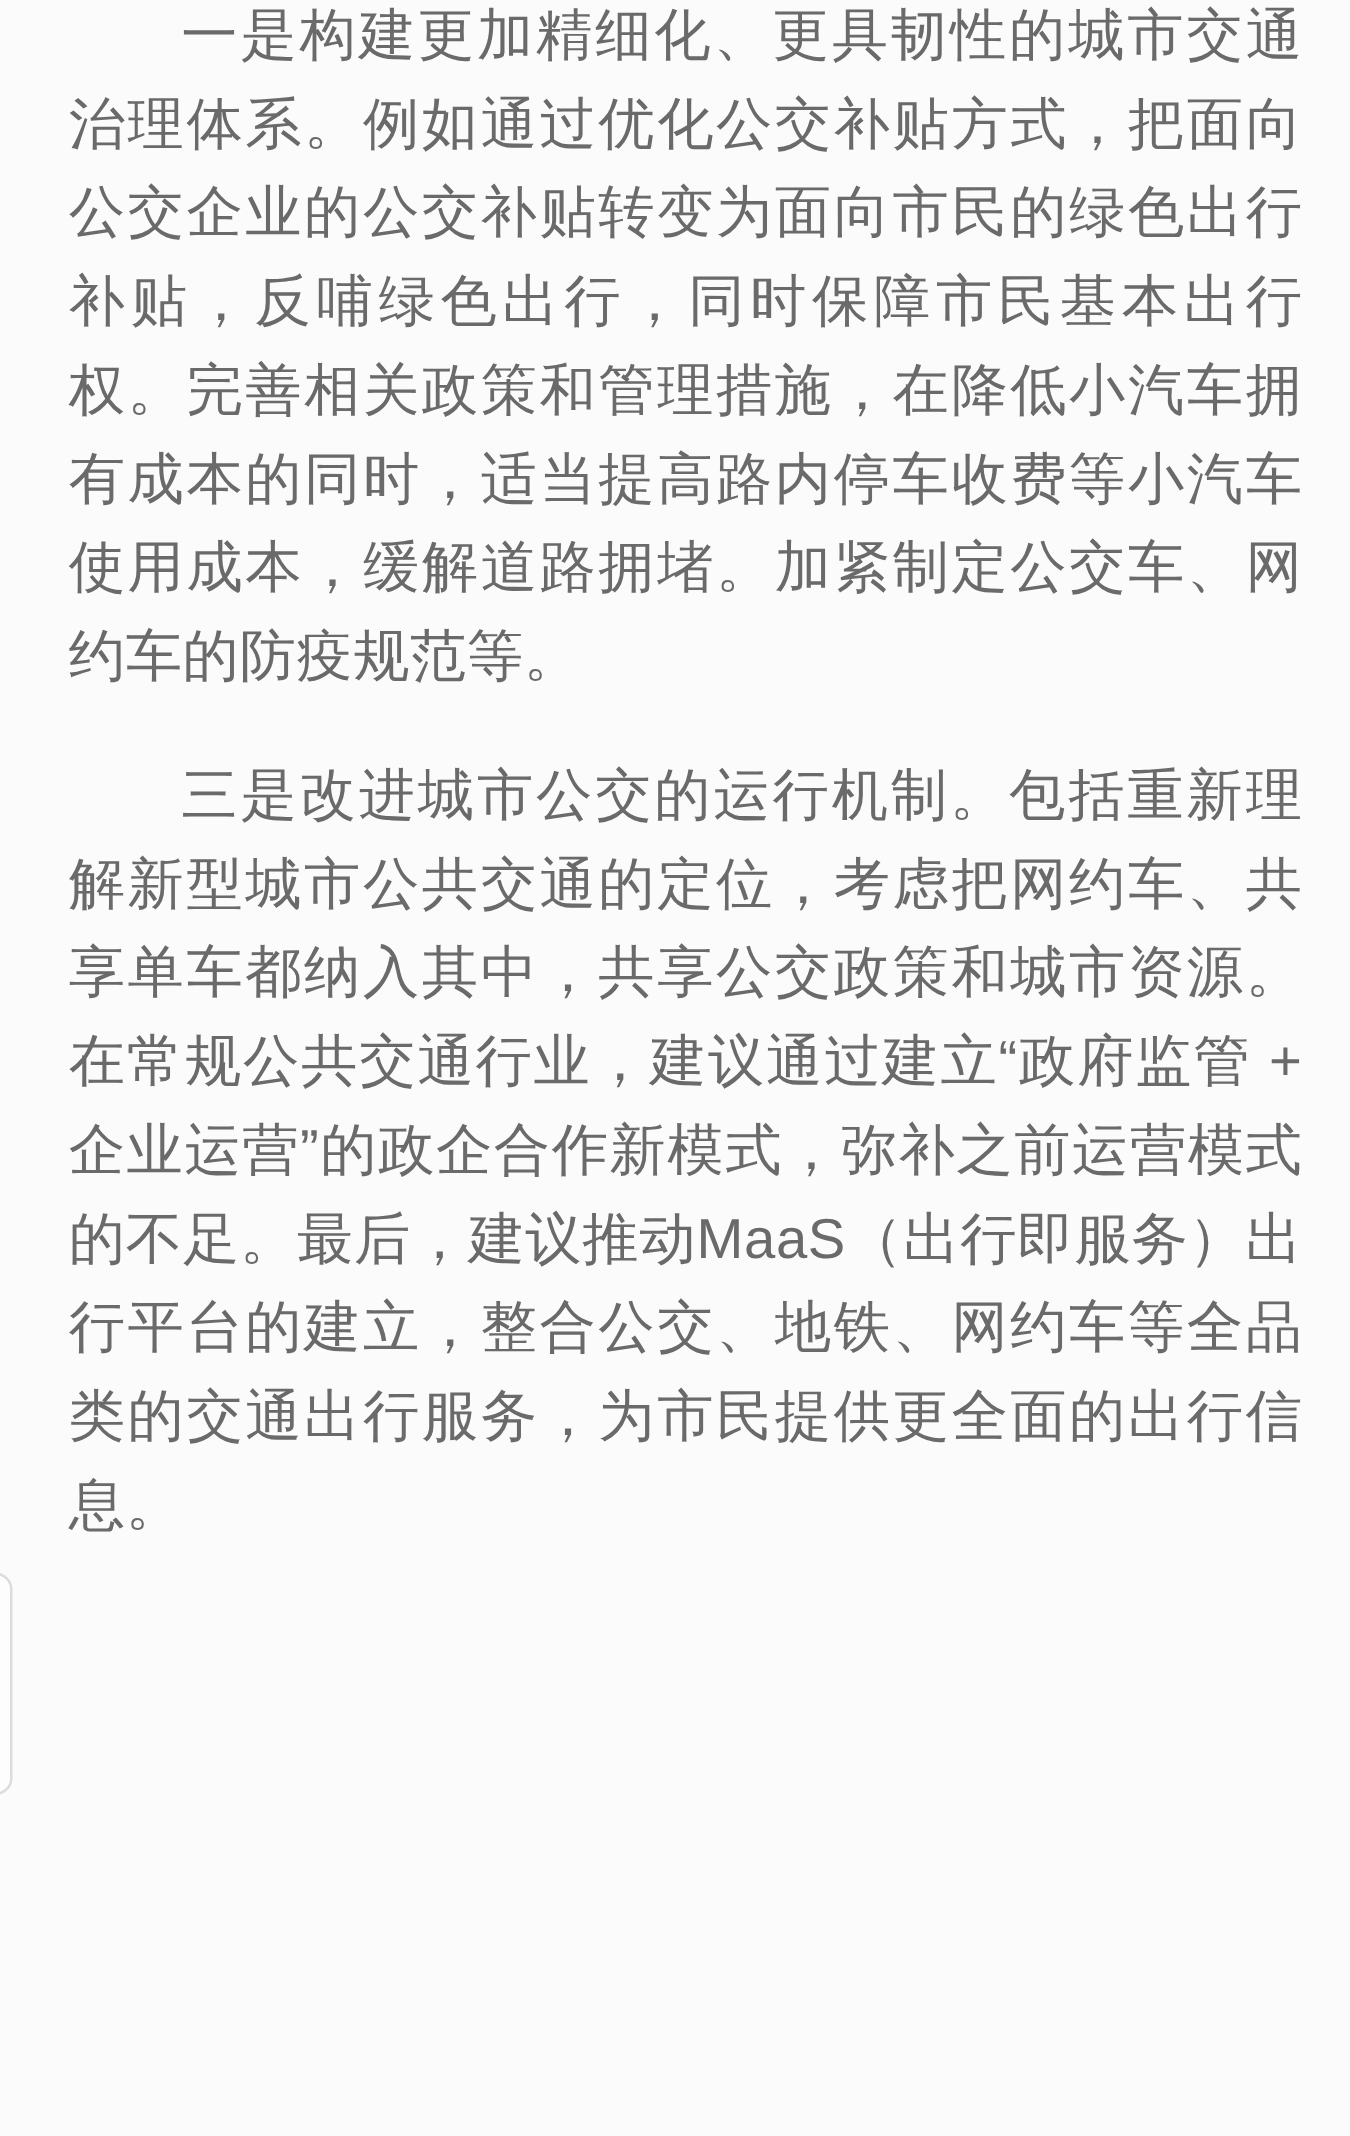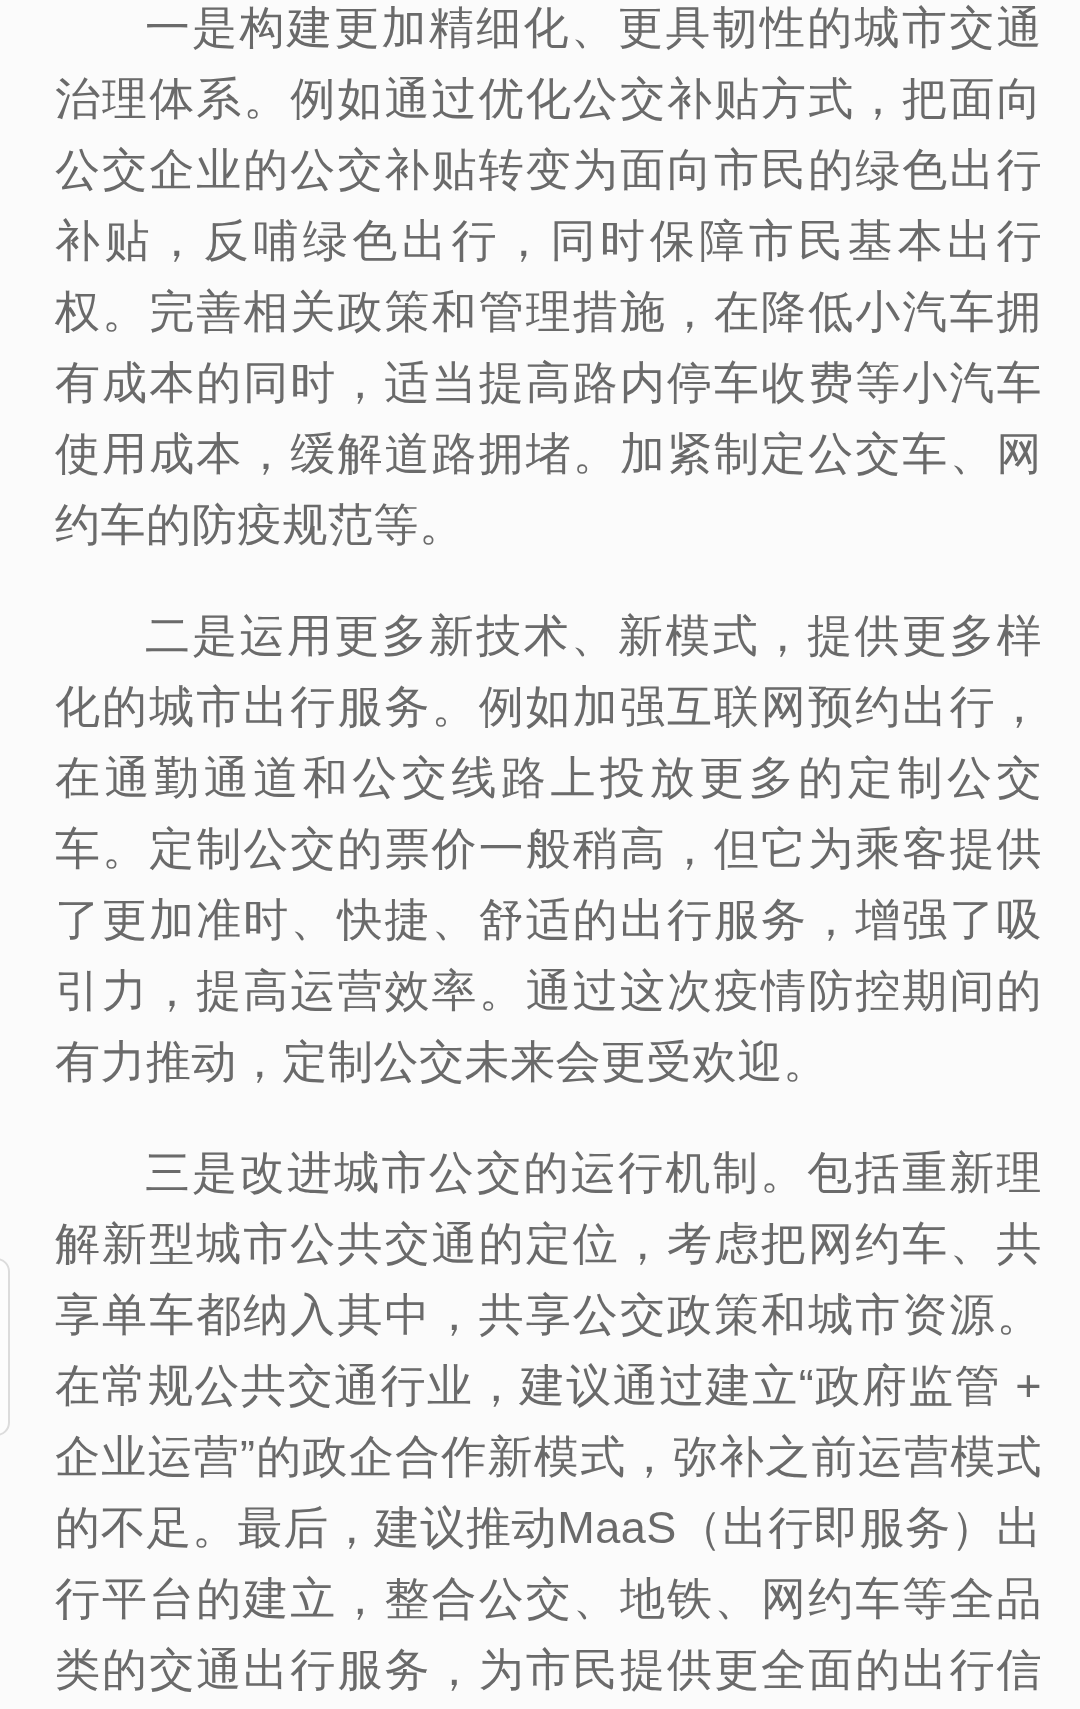--- a/index.html
+++ b/index.html
@@ -53,15 +53,14 @@
     z-index: 5;
   }
 </style>
 </head>
 <body>
 
 <div class="side-handle"></div>
 
 <div class="article">
   <p>一是构建更加精细化、更具韧性的城市交通治理体系。例如通过优化公交补贴方式，把面向公交企业的公交补贴转变为面向市民的绿色出行补贴，反哺绿色出行，同时保障市民基本出行权。完善相关政策和管理措施，在降低小汽车拥有成本的同时，适当提高路内停车收费等小汽车使用成本，缓解道路拥堵。加紧制定公交车、网约车的防疫规范等。</p>
-  <p>二是运用更多新技术、新模式，提供更多样化的城市出行服务。例如加强互联网预约出行，在通勤通道和公交线路上投放更多的定制公交车。定制公交的票价一般稍高，但它为乘客提供了更加准时、快捷、舒适的出行服务，增强了吸引力，提高运营效率。通过这次疫情防控期间的有力推动，定制公交未来会更受欢迎。</p>
   <p>三是改进城市公交的运行机制。包括重新理解新型城市公共交通的定位，考虑把网约车、共享单车都纳入其中，共享公交政策和城市资源。在常规公共交通行业，建议通过建立“政府监管 + 企业运营”的政企合作新模式，弥补之前运营模式的不足。最后，建议推动MaaS（出行即服务）出行平台的建立，整合公交、地铁、网约车等全品类的交通出行服务，为市民提供更全面的出行信息。</p>
 </div>
 
 </body></html>

